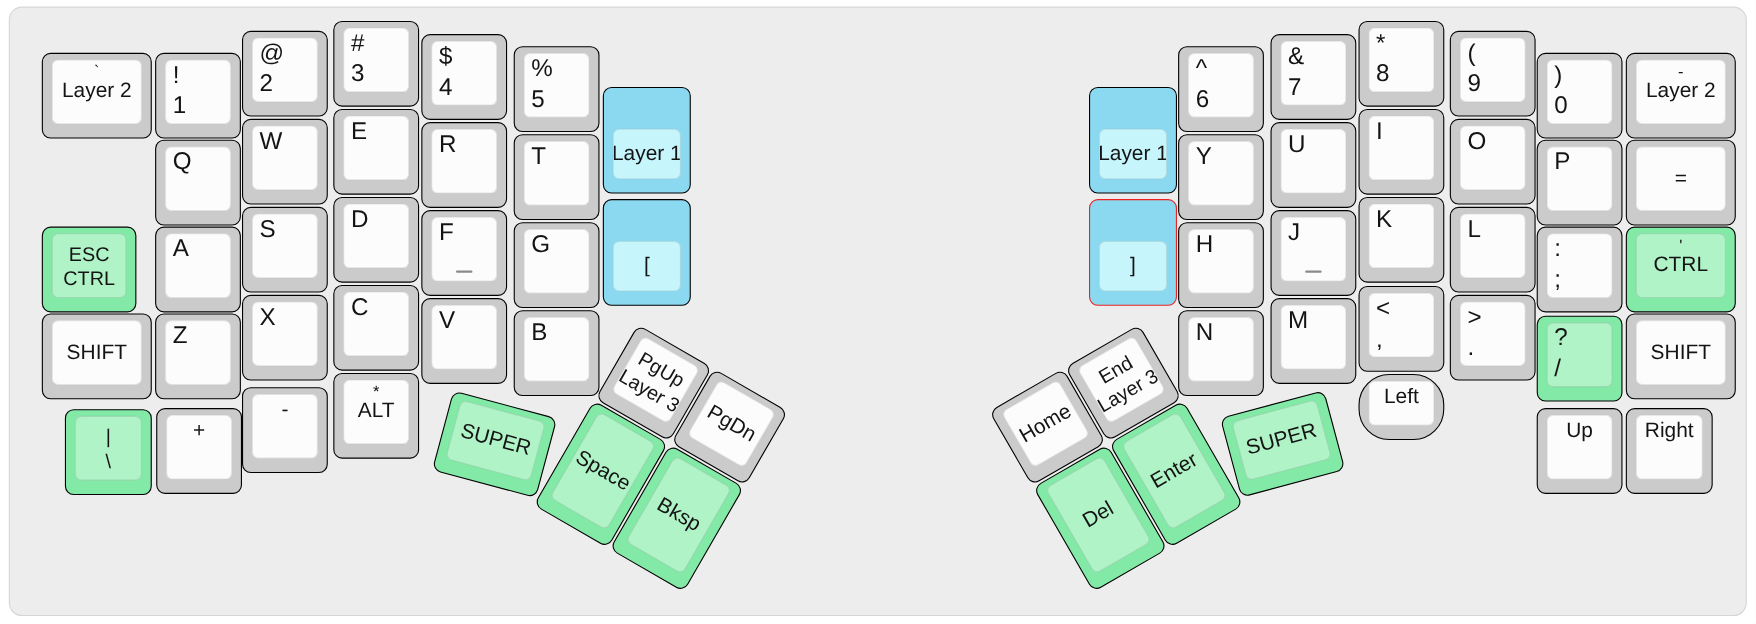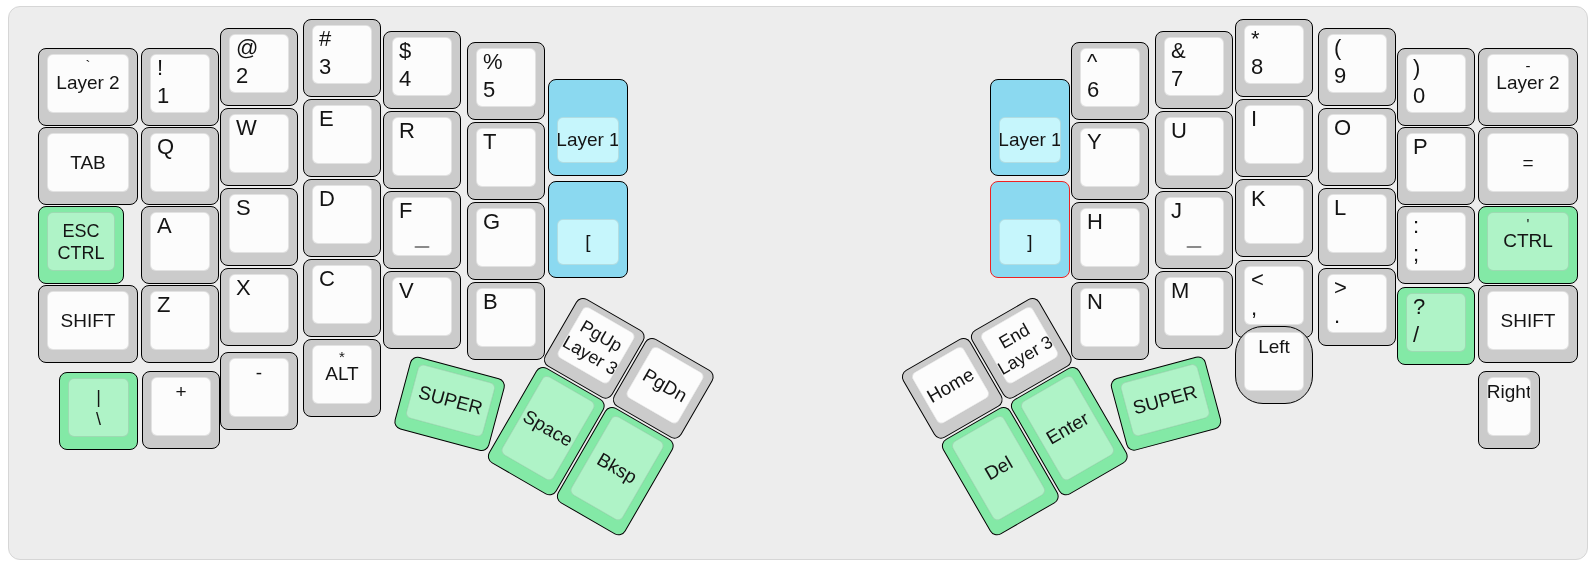--- a/index.html
+++ b/index.html
@@ -34,25 +34,20 @@
 <body>
 
 <div class="stage">
   <div class="panel"></div>
 <div class="key gray layout-sc2" style="left: 38px; top: 48px; width: 100px; height: 78px;">
       <div class="key-top">
         <span class="key-label">`</span>
         <span class="key-label">Layer 2</span>
       </div>
     </div>
-    <div class="key gray layout-c" style="left: 38px; top: 127px; width: 100px; height: 78px;">
-      <div class="key-top">
-        <span class="key-label">TAB</span>
-      </div>
-    </div>
     <div class="key green layout-c2" style="left: 38px; top: 206px; width: 86px; height: 78px;">
       <div class="key-top">
         <span class="key-label">ESC</span>
         <span class="key-label">CTRL</span>
       </div>
     </div>
     <div class="key gray layout-c" style="left: 38px; top: 285px; width: 100px; height: 78px;">
       <div class="key-top">
         <span class="key-label">SHIFT</span>
       </div>
@@ -289,21 +284,21 @@
       <div class="key-top">
         <span class="key-label">K</span>
       </div>
     </div>
     <div class="key gray layout-tl2" style="left: 1235px; top: 260px; width: 78px; height: 78px;">
       <div class="key-top">
         <span class="key-label">&lt;</span>
         <span class="key-label">,</span>
       </div>
     </div>
-    <div class="key gray layout-tc" style="left: 1235px; top: 326px; width: 78px; height: 78px; border-radius: 28px;">
+    <div class="key gray layout-tc" style="left: 1235px; top: 340px; width: 78px; height: 60px; border-radius: 28px;">
       <div class="key-top">
         <span class="key-label">Left</span>
       </div>
     </div>
     <div class="key gray layout-tl2" style="left: 1318px; top: 28px; width: 78px; height: 78px;">
       <div class="key-top">
         <span class="key-label">(</span>
         <span class="key-label">9</span>
       </div>
     </div>
@@ -339,20 +334,25 @@
         <span class="key-label">:</span>
         <span class="key-label">;</span>
       </div>
     </div>
     <div class="key green layout-tl2" style="left: 1397px; top: 287px; width: 78px; height: 78px;">
       <div class="key-top">
         <span class="key-label">?</span>
         <span class="key-label">/</span>
       </div>
     </div>
+    <div class="key gray layout-tc" style="left: 1397px; top: 371px; width: 78px; height: 78px;">
+      <div class="key-top">
+        <span class="key-label">Up</span>
+      </div>
+    </div>
     <div class="key gray layout-sc2" style="left: 1478px; top: 48px; width: 100px; height: 78px;">
       <div class="key-top">
         <span class="key-label">-</span>
         <span class="key-label">Layer 2</span>
       </div>
     </div>
     <div class="key gray layout-c" style="left: 1478px; top: 127px; width: 100px; height: 78px;">
       <div class="key-top">
         <span class="key-label">=</span>
       </div>
@@ -361,21 +361,21 @@
       <div class="key-top">
         <span class="key-label">'</span>
         <span class="key-label">CTRL</span>
       </div>
     </div>
     <div class="key gray layout-c" style="left: 1478px; top: 285px; width: 100px; height: 78px;">
       <div class="key-top">
         <span class="key-label">SHIFT</span>
       </div>
     </div>
-    <div class="key gray layout-tc" style="left: 1478px; top: 371px; width: 62px; height: 78px;">
+    <div class="key gray layout-tc" style="left: 1478px; top: 371px; width: 79px; height: 78px;">
       <div class="key-top">
         <span class="key-label">Right</span>
       </div>
     </div>
     <div class="key gray layout-c2" style="left: 968px; top: 334px; width: 78px; height: 78px; transform: rotate(-30deg);">
       <div class="key-top">
         <span class="key-label">End</span>
         <span class="key-label">Layer 3</span>
       </div>
     </div>

